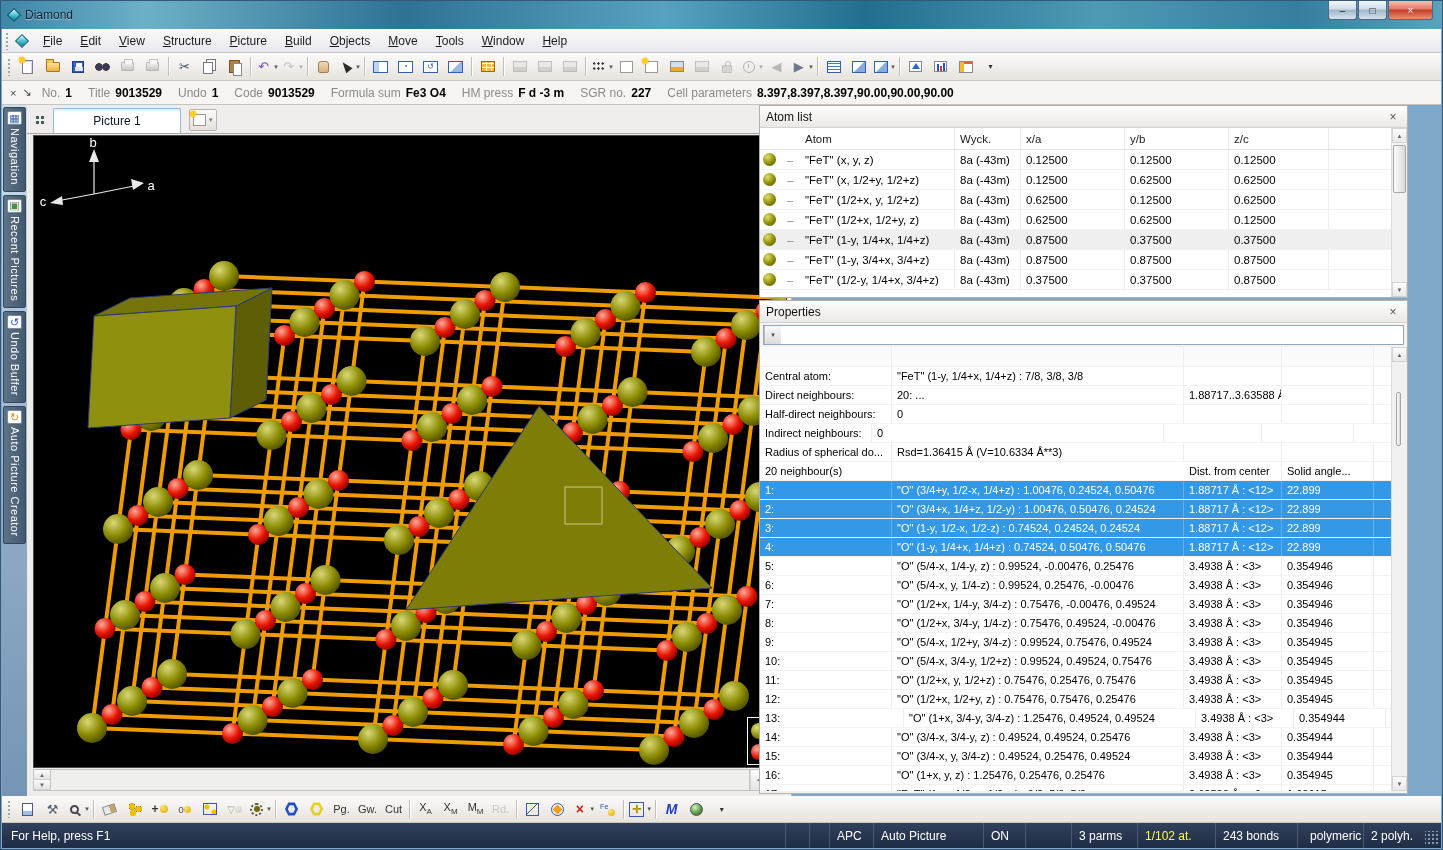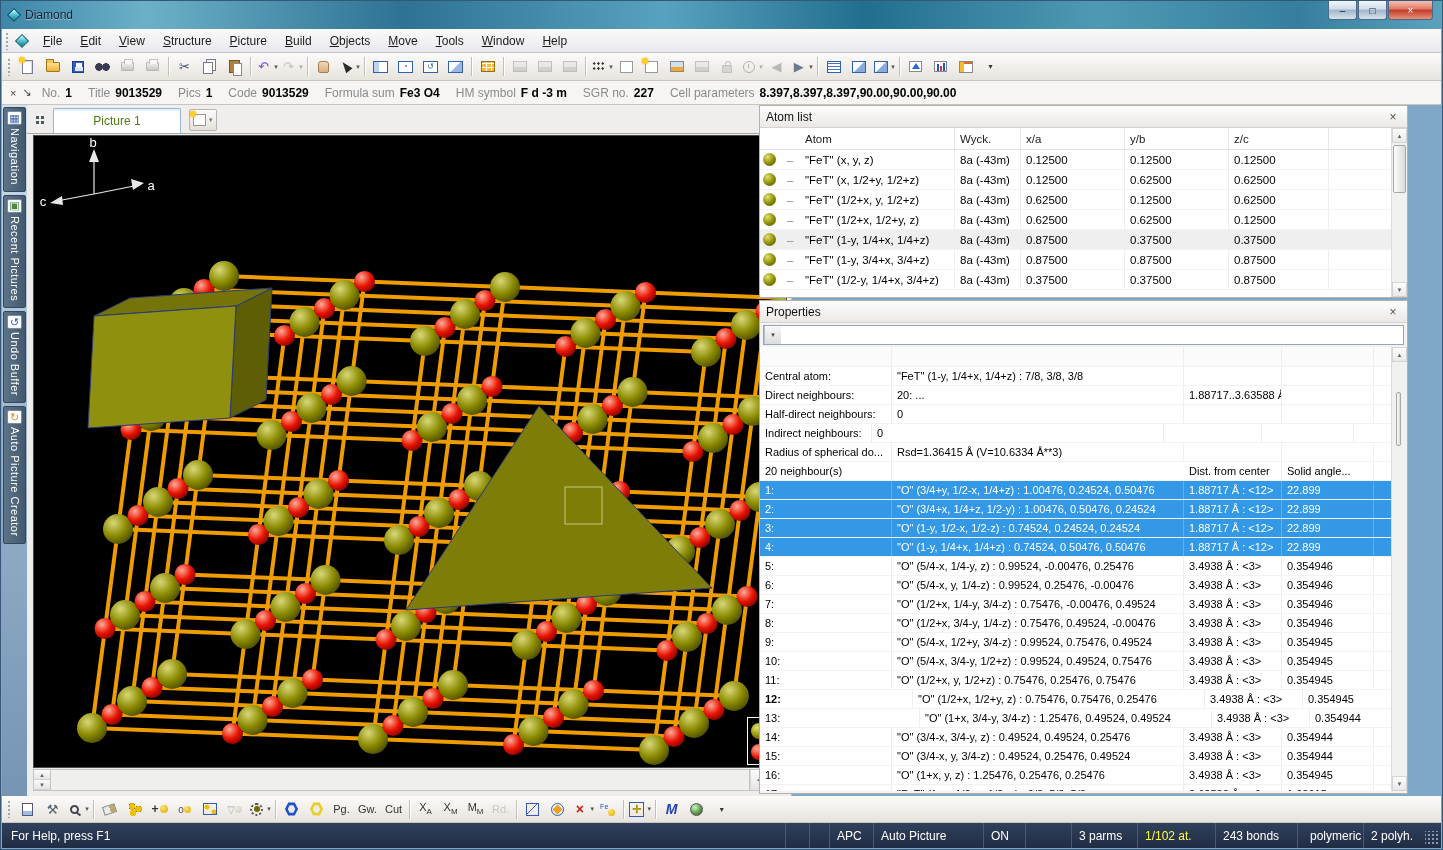--- a/index.html
+++ b/index.html
@@ -104,21 +104,21 @@
 
 .sidebar{position:absolute;left:1px;top:104px;width:25px;height:691px;background:linear-gradient(180deg,#cfe0ee,#8fabc6 60%,#7694b4);display:flex;flex-direction:column;align-items:center;padding-top:2px}
 .stab{width:23px;display:flex;flex-direction:column;align-items:center;background:linear-gradient(90deg,#5d7388,#43596e);border:1px solid #35485a;border-radius:2px;margin-bottom:3px;padding:3px 0 6px}
 .stab .sic{width:15px;height:14px;margin-bottom:3px;display:flex;align-items:center;justify-content:center;font-size:11px;background:#fff;border:1px solid #7a8aa0;border-radius:2px}
 .stab .stxt{writing-mode:vertical-rl;text-orientation:mixed;font-size:11px;color:#fff;letter-spacing:.5px}
 
 .picture{position:absolute;left:26px;top:104px;width:765px;height:691px;background:#efedea;border-right:1px solid #bab6b2}
 .ptabs{height:29px;display:flex;align-items:flex-end;padding:2px 4px 0 4px;border-bottom:1px solid #a8a8a8;background:#f0eeec;position:relative}
 .gridbtn{width:18px;height:18px;margin:0 4px 4px 0;display:flex;align-items:center;justify-content:center}
 .gridbtn i{width:10px;height:10px;background-image:radial-gradient(circle,#455 1.4px,transparent 1.6px);background-size:5px 5px}
-.ptab{width:128px;height:25px;background:#fff;border:1px solid #98b8d8;border-bottom:none;border-radius:2px 2px 0 0;display:flex;align-items:center;justify-content:center;font-size:12px;color:#4d7c0f;box-shadow:inset 0 2px 0 #e4f0fa}
+.ptab{width:128px;height:25px;background:#fff;border:1px solid #98b8d8;border-bottom:none;border-radius:2px 2px 0 0;display:flex;align-items:center;justify-content:center;font-size:12px;color:#0f172a;box-shadow:inset 0 2px 0 #e4f0fa}
 .newpicbtn{height:22px;margin:0 0 2px 8px;padding:0 3px;display:flex;align-items:center;border:1px solid #b8b4b0;background:linear-gradient(#fcfcfc,#e4e0da);border-radius:2px}
 .newpicbtn .dd{font-size:7px;color:#777;margin-left:3px}
 .ptab-ovf{position:absolute;right:8px;bottom:6px;font-size:11px;color:#222;font-weight:bold}
 .viewport{position:relative;margin:1px 4px 0 6px;width:754px;height:633px;background:#000;border:1px solid #4a4a4a}
 .legend{position:absolute;right:1px;bottom:2px;background:#000;border:1px solid #fff;padding:2px 2px 2px 3px}
 .leg-row{display:flex;align-items:center;height:21px}
 .leg-sph{width:16px;height:16px;border-radius:50%;margin-right:2px}
 .leg-txt{color:#fff;font-size:11px}
 .hstrip{margin:1px 4px 0 6px;width:754px;height:22px;background:#efefee;border:1px solid #c4c4c4;display:flex;align-items:stretch}
 .spinner{width:17px;display:flex;flex-direction:column;border-right:1px solid #c4c4c4}
@@ -409,33 +409,33 @@
       <span class="ib-ico">↘</span>
       <span class="ib-field">
         <span class="l">No.</span>
         <span class="v">1</span>
       </span>
       <span class="ib-field">
         <span class="l">Title</span>
         <span class="v">9013529</span>
       </span>
       <span class="ib-field">
-        <span class="l">Pics</span>
+        <span class="l">Undo</span>
         <span class="v">1</span>
       </span>
       <span class="ib-field">
         <span class="l">Code</span>
         <span class="v">9013529</span>
       </span>
       <span class="ib-field">
         <span class="l">Formula sum</span>
         <span class="v">Fe3 O4</span>
       </span>
       <span class="ib-field">
-        <span class="l">HM symbol</span>
+        <span class="l">HM press</span>
         <span class="v">F d -3 m</span>
       </span>
       <span class="ib-field">
         <span class="l">SGR no.</span>
         <span class="v">227</span>
       </span>
       <span class="ib-field">
         <span class="l">Cell parameters</span>
         <span class="v">8.397,8.397,8.397,90.00,90.00,90.00</span>
       </span>
@@ -1211,28 +1211,28 @@
             <div class="t-c" style="flex: 1 1 0%; border-right: none;"></div>
           </div>
           <div class="p-row">
             <div class="t-c" style="width: 132px;">11:</div>
             <div class="t-c" style="width: 292px;">"O" (1/2+x, y, 1/2+z) : 0.75476, 0.25476, 0.75476</div>
             <div class="t-c" style="width: 98px;">3.4938 Å : &lt;3&gt;</div>
             <div class="t-c" style="width: 92px;">0.354945</div>
             <div class="t-c" style="flex: 1 1 0%; border-right: none;"></div>
           </div>
           <div class="p-row">
-            <div class="t-c" style="width: 153px; font-weight: bold;">12:</div>
+            <div class="t-c" style="width: 132px;">12:</div>
             <div class="t-c" style="width: 292px;">"O" (1/2+x, 1/2+y, z) : 0.75476, 0.75476, 0.25476</div>
             <div class="t-c" style="width: 98px;">3.4938 Å : &lt;3&gt;</div>
             <div class="t-c" style="width: 92px;">0.354945</div>
             <div class="t-c" style="flex: 1 1 0%; border-right: none;"></div>
           </div>
           <div class="p-row">
-            <div class="t-c" style="width: 160px;">13:</div>
+            <div class="t-c" style="width: 144px;">13:</div>
             <div class="t-c" style="width: 292px;">"O" (1+x, 3/4-y, 3/4-z) : 1.25476, 0.49524, 0.49524</div>
             <div class="t-c" style="width: 98px;">3.4938 Å : &lt;3&gt;</div>
             <div class="t-c" style="width: 92px;">0.354944</div>
             <div class="t-c" style="flex: 1 1 0%; border-right: none;"></div>
           </div>
           <div class="p-row">
             <div class="t-c" style="width: 132px;">14:</div>
             <div class="t-c" style="width: 292px;">"O" (3/4-x, 3/4-y, z) : 0.49524, 0.49524, 0.25476</div>
             <div class="t-c" style="width: 98px;">3.4938 Å : &lt;3&gt;</div>
             <div class="t-c" style="width: 92px;">0.354944</div>

